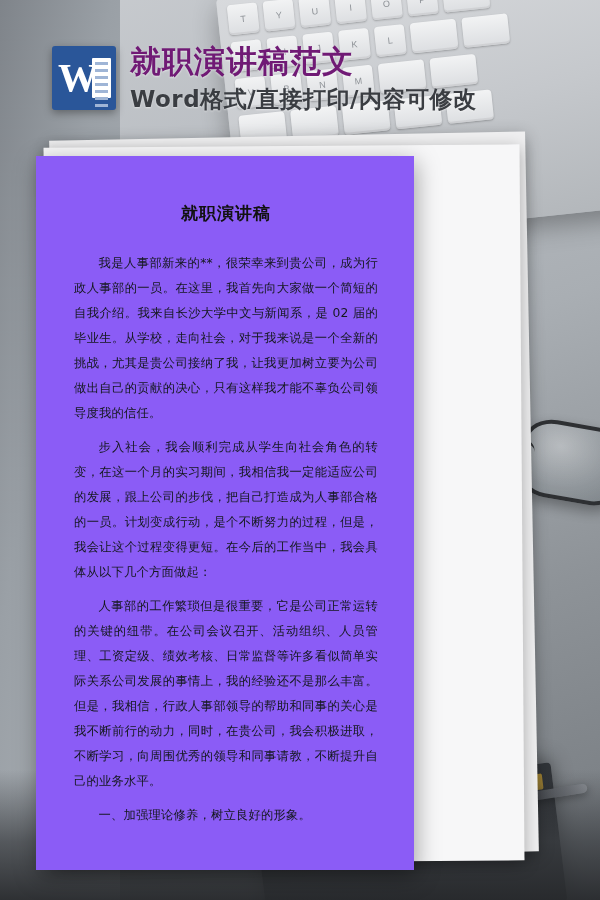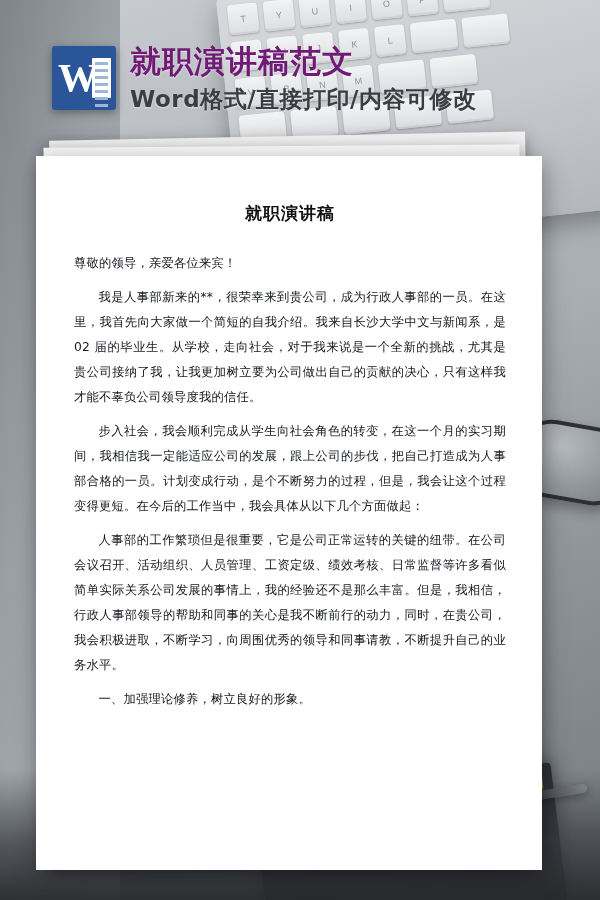--- a/index.html
+++ b/index.html
@@ -215,22 +215,22 @@
     background: #efeff0;
   }
   .sheet.back1 {
     left: 46px; top: 16px;
     width: 476px; height: 716px;
     transform: rotate(-0.4deg);
     background: #f7f7f8;
   }
   .sheet.front {
     left: 36px; top: 26px;
-    width: 506px; height: 714px;
-    background: #ffffff;
+    width: 378px; height: 714px;
+    background: #8b5cf6;
     box-shadow: 2px 6px 22px rgba(0,0,0,0.35);
   }
 
   .doc {
     position: absolute;
     inset: 0;
     padding: 24px 36px 0 38px;
     box-sizing: border-box;
     overflow: hidden;
   }
@@ -337,21 +337,20 @@
       <div class="title-sub">Word格式/直接打印/内容可修改</div>
     </div>
   </div>
 
   <div class="paper-stack">
     <div class="sheet back2"></div>
     <div class="sheet back1"></div>
     <div class="sheet front">
       <div class="doc">
         <div class="doc-title">就职演讲稿</div>
-        <p>尊敬的领导，亲爱各位来宾！</p>
         <p class="indent">我是人事部新来的**，很荣幸来到贵公司，成为行政人事部的一员。在这里，我首先向大家做一个简短的自我介绍。我来自长沙大学中文与新闻系，是 02 届的毕业生。从学校，走向社会，对于我来说是一个全新的挑战，尤其是贵公司接纳了我，让我更加树立要为公司做出自己的贡献的决心，只有这样我才能不辜负公司领导度我的信任。</p>
         <p class="indent">步入社会，我会顺利完成从学生向社会角色的转变，在这一个月的实习期间，我相信我一定能适应公司的发展，跟上公司的步伐，把自己打造成为人事部合格的一员。计划变成行动，是个不断努力的过程，但是，我会让这个过程变得更短。在今后的工作当中，我会具体从以下几个方面做起：</p>
         <p class="indent">人事部的工作繁琐但是很重要，它是公司正常运转的关键的纽带。在公司会议召开、活动组织、人员管理、工资定级、绩效考核、日常监督等许多看似简单实际关系公司发展的事情上，我的经验还不是那么丰富。但是，我相信，行政人事部领导的帮助和同事的关心是我不断前行的动力，同时，在贵公司，我会积极进取，不断学习，向周围优秀的领导和同事请教，不断提升自己的业务水平。</p>
         <p class="indent">一、加强理论修养，树立良好的形象。</p>
         <div class="fade-bottom"></div>
       </div>
     </div>
   </div>
 
 </div>

